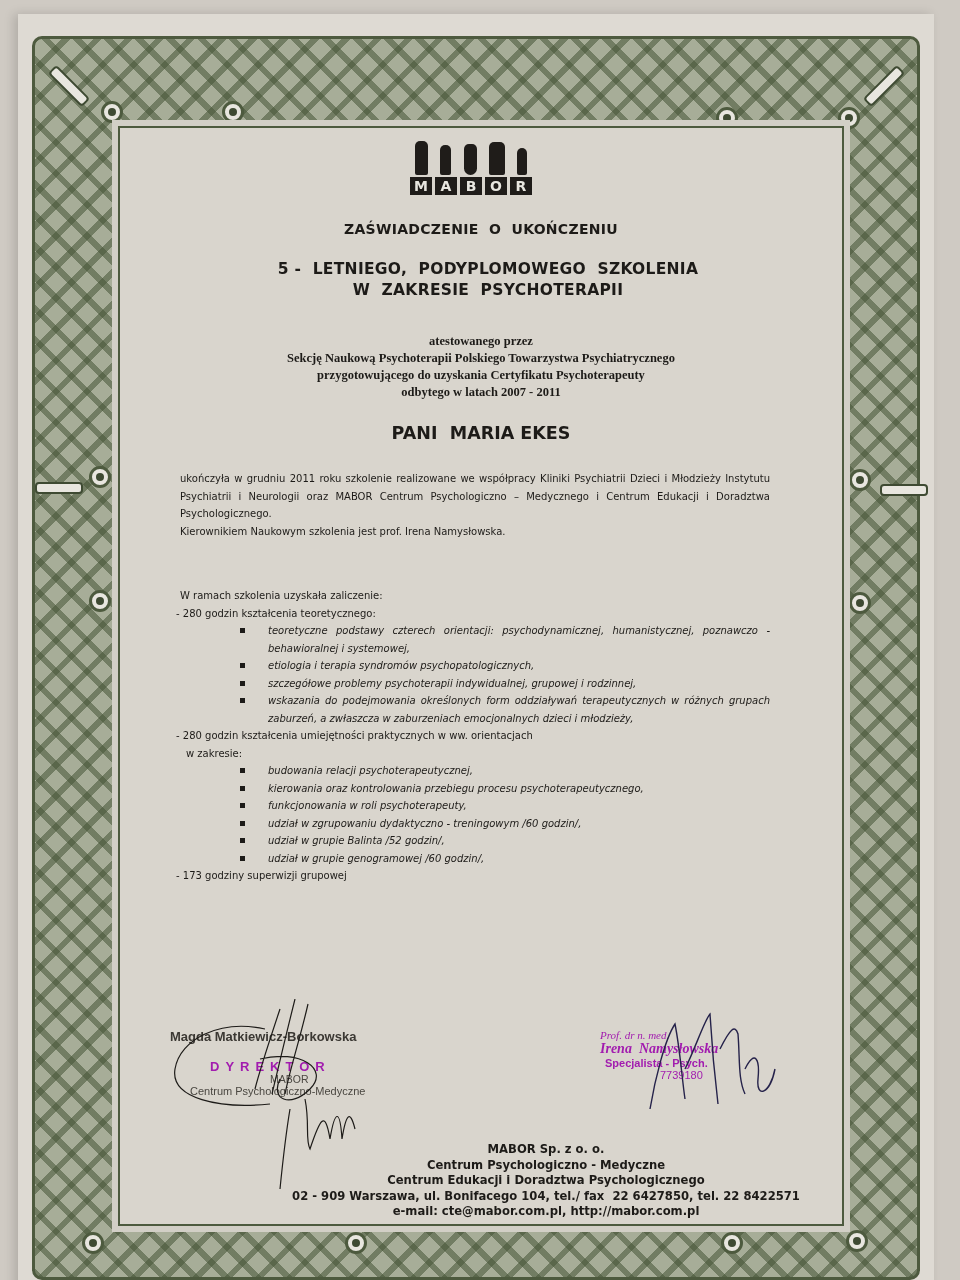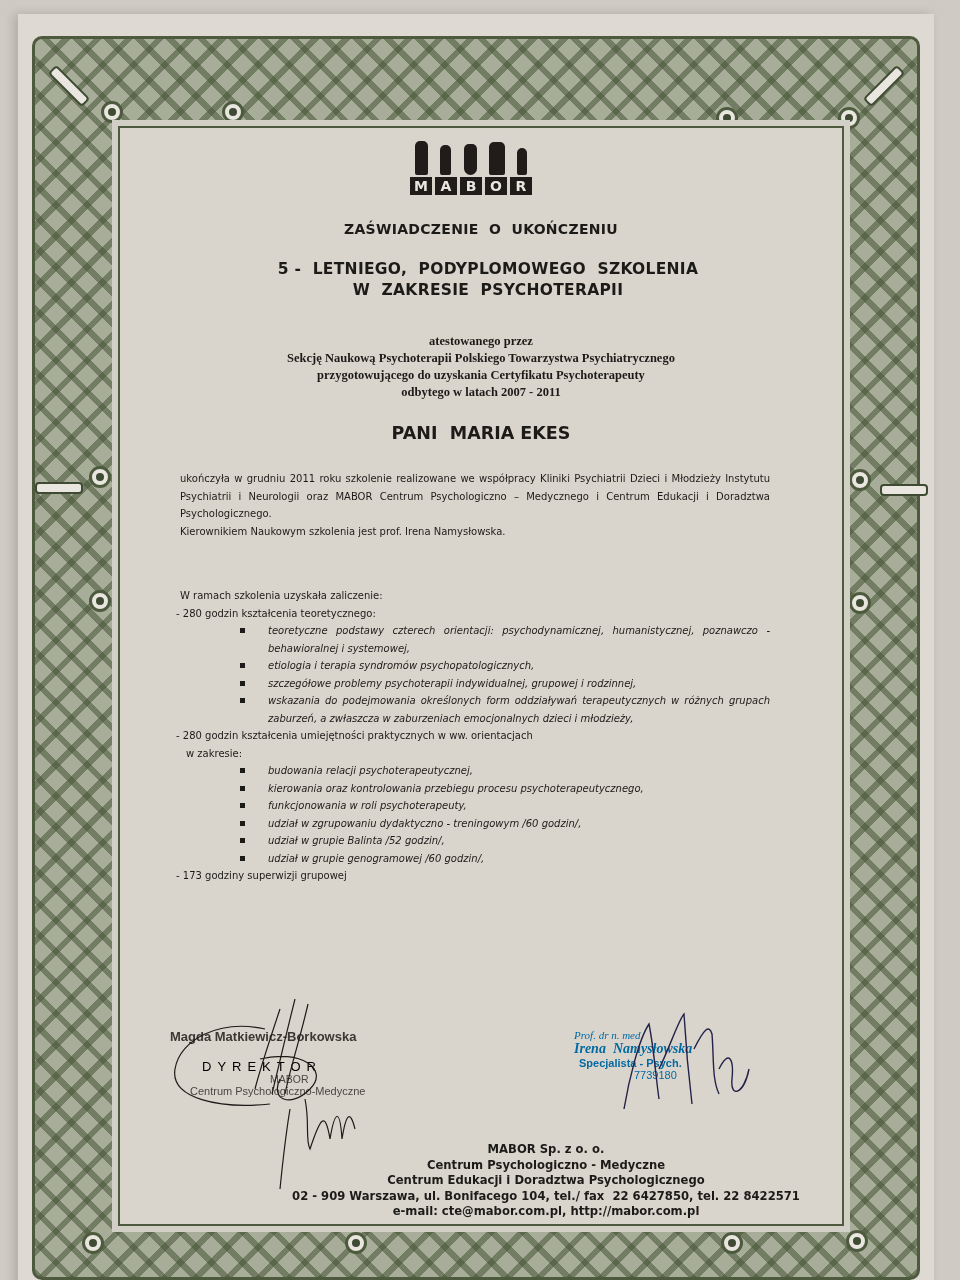--- a/index.html
+++ b/index.html
@@ -30,25 +30,25 @@
   .para1{top:345px;text-align:justify;}
   .para1 .last{text-align:left;}
   .list{top:462px;}
   .list .hdr{margin-left:-4px;}
   .bullets{margin:0;padding:0;list-style:none;font-style:italic;}
   .bullets li{position:relative;padding-left:34px;margin-left:54px;text-align:justify;}
   .bullets li::before{content:"";position:absolute;left:6px;top:6px;width:5px;height:5px;background:#1d1b18;}
   .sub-hdr{padding-left:6px;}
   .sig-left{position:absolute;left:50px;top:904px;width:250px;height:110px;font-family:"Liberation Sans",sans-serif;}
   .sig-name{font-weight:bold;font-size:13px;color:#3b3833;}
-  .sig-role{margin-top:15px;margin-left:32px;font-weight:normal;font-size:13px;letter-spacing:6px;color:#000000;}
+  .sig-role{margin-top:15px;margin-left:40px;font-weight:bold;font-size:13px;letter-spacing:6px;color:#a21caf;}
   .sig-org1{margin-left:100px;font-size:10.5px;color:#4a4741;line-height:11px;}
   .sig-org2{margin-left:20px;font-size:11px;color:#4a4741;}
   .scribble{position:absolute;pointer-events:none;}
-  .stamp{position:absolute;left:454px;top:904px;width:180px;height:90px;font-family:"Liberation Serif",serif;color:#0369a1;}
+  .stamp{position:absolute;left:480px;top:904px;width:180px;height:90px;font-family:"Liberation Serif",serif;color:#a21caf;}
   .stamp .l1{font-style:italic;font-size:11px;}
   .stamp .l2{font-style:italic;font-weight:bold;font-size:14px;}
   .stamp .l3{font-weight:bold;font-size:11px;font-family:"Liberation Sans",sans-serif;margin-left:5px;}
   .stamp .l4{font-size:11px;margin-left:60px;font-family:"Liberation Sans",sans-serif;}
   .footer{position:absolute;left:0;top:1017px;width:852px;text-align:center;font-weight:bold;font-size:11.6px;line-height:15.5px;font-family:"DejaVu Sans",sans-serif;}
 </style>
 </head>
 <body>
 
 <div class="paper"></div>

